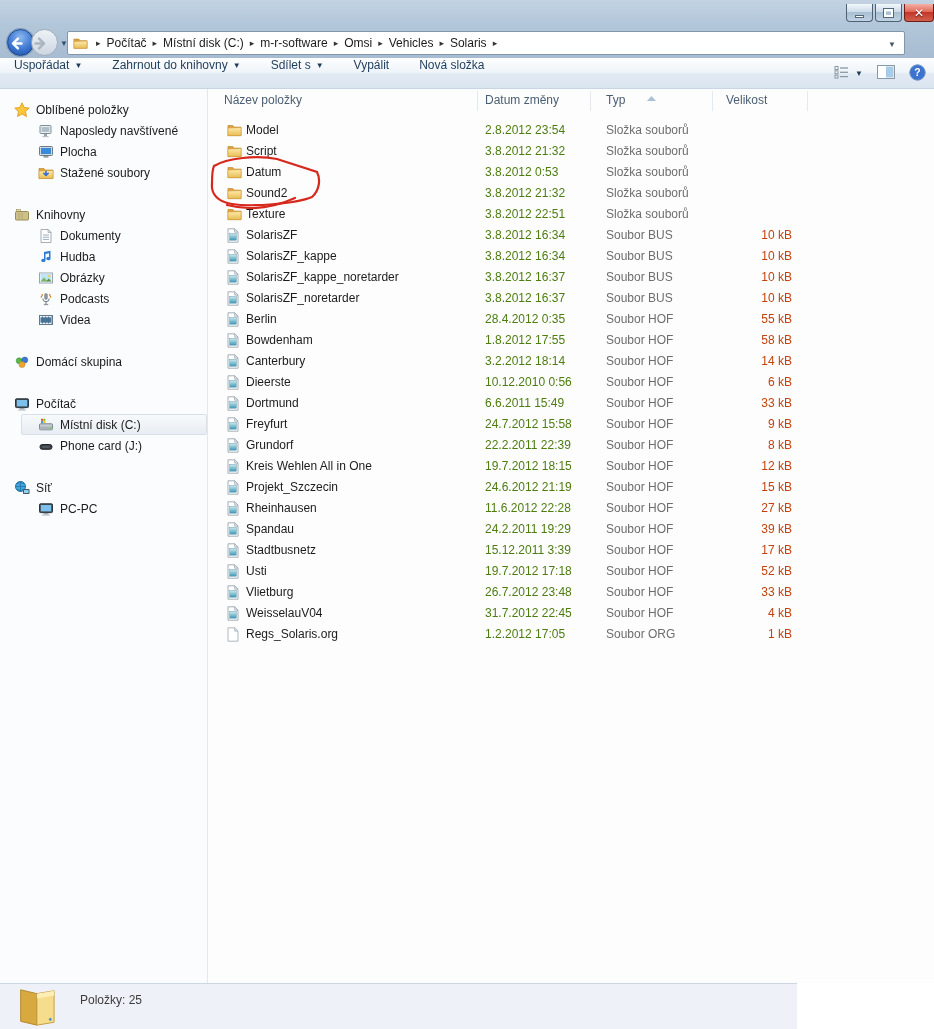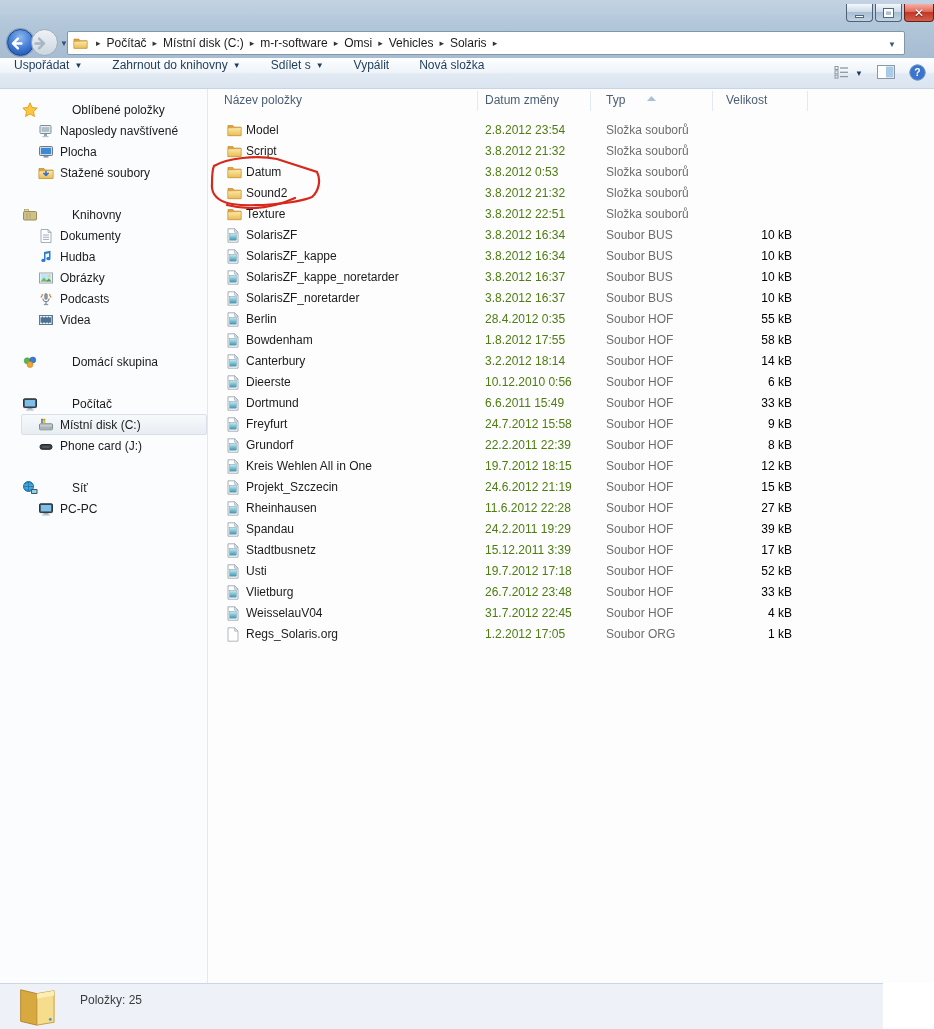--- a/index.html
+++ b/index.html
@@ -56,44 +56,44 @@
   .tb-caret { font-size:8px; margin-left:5px; color:#1e3c5a; }
   .tb-right { position:absolute; right:8px; top:0; height:31px; display:flex; align-items:center; gap:14px; }
 
   
   .content { position:absolute; left:0; top:89px; width:934px; height:894px; background:#fcfcfd; }
   .sidebar { position:absolute; left:0; top:0; width:207px; height:894px; background:#fbfcfd; padding-top:10px; }
   .side-divider { position:absolute; left:207px; top:0; width:1px; height:894px; background:#e2e8ee; }
   .sgroup { margin-bottom:21px; }
   .srow { height:21px; display:flex; align-items:center; cursor:default; white-space:nowrap; }
   .srow .ic { width:17px; margin-right:6px; }
-  .srow.group { padding-left:21px; color:#1b1b1b;gap:28px; }
+  .srow.group { padding-left:13px; color:#1b1b1b; }
   .srow.child { padding-left:37px; }
   .srow.selected { margin-left:21px; padding-left:15px;
     background:linear-gradient(180deg,#f7fafc,#e8edf3);
     border:1px solid #d9e0e8; border-radius:2px; height:21px; }
 
   .filelist { position:absolute; left:208px; top:0; width:726px; height:894px; background:#fdfdfe; }
   .lheader { position:absolute; left:0; top:0; width:726px; height:24px; color:#4a5e73; }
   .hcell { position:absolute; top:4px; }
   .hsep { position:absolute; top:2px; width:1px; height:20px; background:#e3e9f0; }
   .sort-arrow { position:absolute; top:1px; left:439px; }
   .rows { position:absolute; left:0; top:31px; width:726px; }
   .frow { position:relative; height:21px; line-height:21px; white-space:nowrap; }
   .frow .cell-icon { position:absolute; left:19px; top:3px; }
   .frow .cell-name { position:absolute; left:38px; color:#1c1c1c; }
   .frow .cell-date { position:absolute; left:277px; color:#4d7c0f; }
   .frow .cell-type { position:absolute; left:398px; color:#6d6d6d; }
-  .frow .cell-size { position:absolute; left:504px; width:80px; text-align:right; color:#000000; }
+  .frow .cell-size { position:absolute; left:504px; width:80px; text-align:right; color:#c2410c; }
 
   .annotation { position:absolute; left:205px; top:151px; width:126px; height:64px;
     pointer-events:none; z-index:5; }
 
   
-  .statusbar { position:absolute; left:0; top:983px; width:883px; height:46px;
+  .statusbar { position:absolute; left:0; top:983px; width:797px; height:46px;
     background:#eef2f8; border-top:1px solid #ccd7e4; }
   .status-icon { position:absolute; left:12px; top:2px; }
   .status-text { position:absolute; left:80px; top:9px; color:#3c3c3c; }
 </style>
 </head>
 <body>
 
 <svg width="0" height="0" style="position:absolute">
   <defs>
     <linearGradient id="gfold" x1="0" y1="0" x2="0" y2="1">

